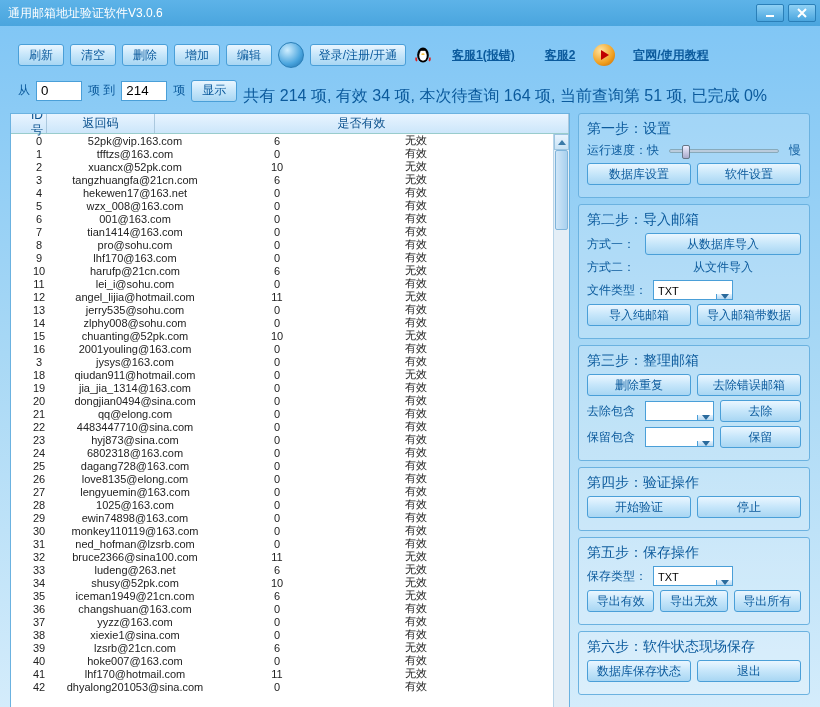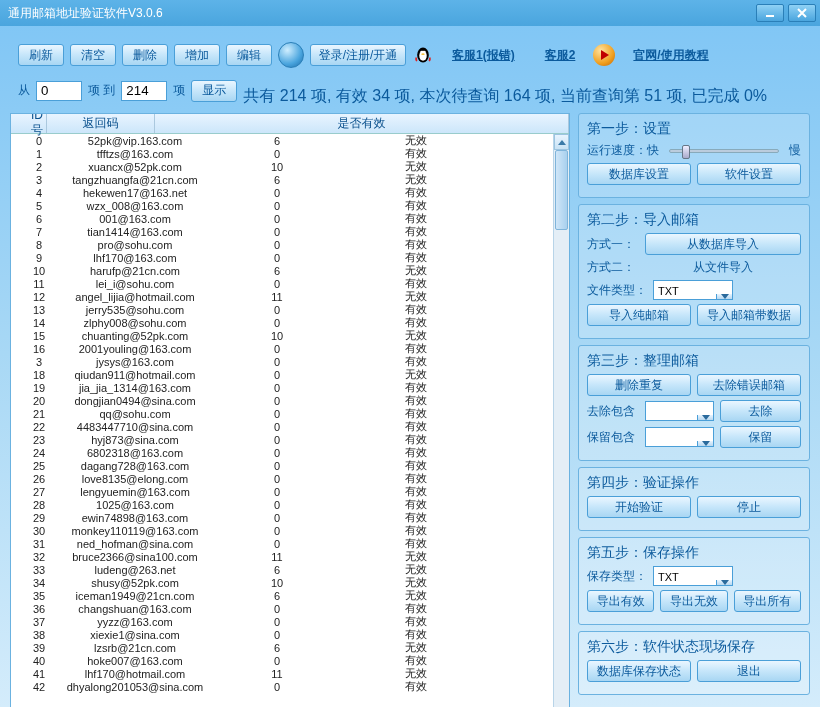--- a/index.html
+++ b/index.html
@@ -236,21 +236,21 @@
           <div class="td c-valid">有效</div>
         </div>
         <div class="trow">
           <div class="td c-id">20</div>
           <div class="td c-mail">dongjian0494@sina.com</div>
           <div class="td c-code">0</div>
           <div class="td c-valid">有效</div>
         </div>
         <div class="trow">
           <div class="td c-id">21</div>
-          <div class="td c-mail">qq@sohu.com</div>
+          <div class="td c-mail">qq@elong.com</div>
           <div class="td c-code">0</div>
           <div class="td c-valid">有效</div>
         </div>
         <div class="trow">
           <div class="td c-id">22</div>
           <div class="td c-mail">4483447710@sina.com</div>
           <div class="td c-code">0</div>
           <div class="td c-valid">有效</div>
         </div>
         <div class="trow">
@@ -296,21 +296,21 @@
           <div class="td c-valid">有效</div>
         </div>
         <div class="trow">
           <div class="td c-id">30</div>
           <div class="td c-mail">monkey110119@163.com</div>
           <div class="td c-code">0</div>
           <div class="td c-valid">有效</div>
         </div>
         <div class="trow">
           <div class="td c-id">31</div>
-          <div class="td c-mail">ned_hofman@sina.com</div>
+          <div class="td c-mail">ned_hofman@lzsrb.com</div>
           <div class="td c-code">0</div>
           <div class="td c-valid">有效</div>
         </div>
         <div class="trow">
           <div class="td c-id">32</div>
           <div class="td c-mail">bruce2366@sina100.com</div>
           <div class="td c-code">11</div>
           <div class="td c-valid">无效</div>
         </div>
         <div class="trow">

